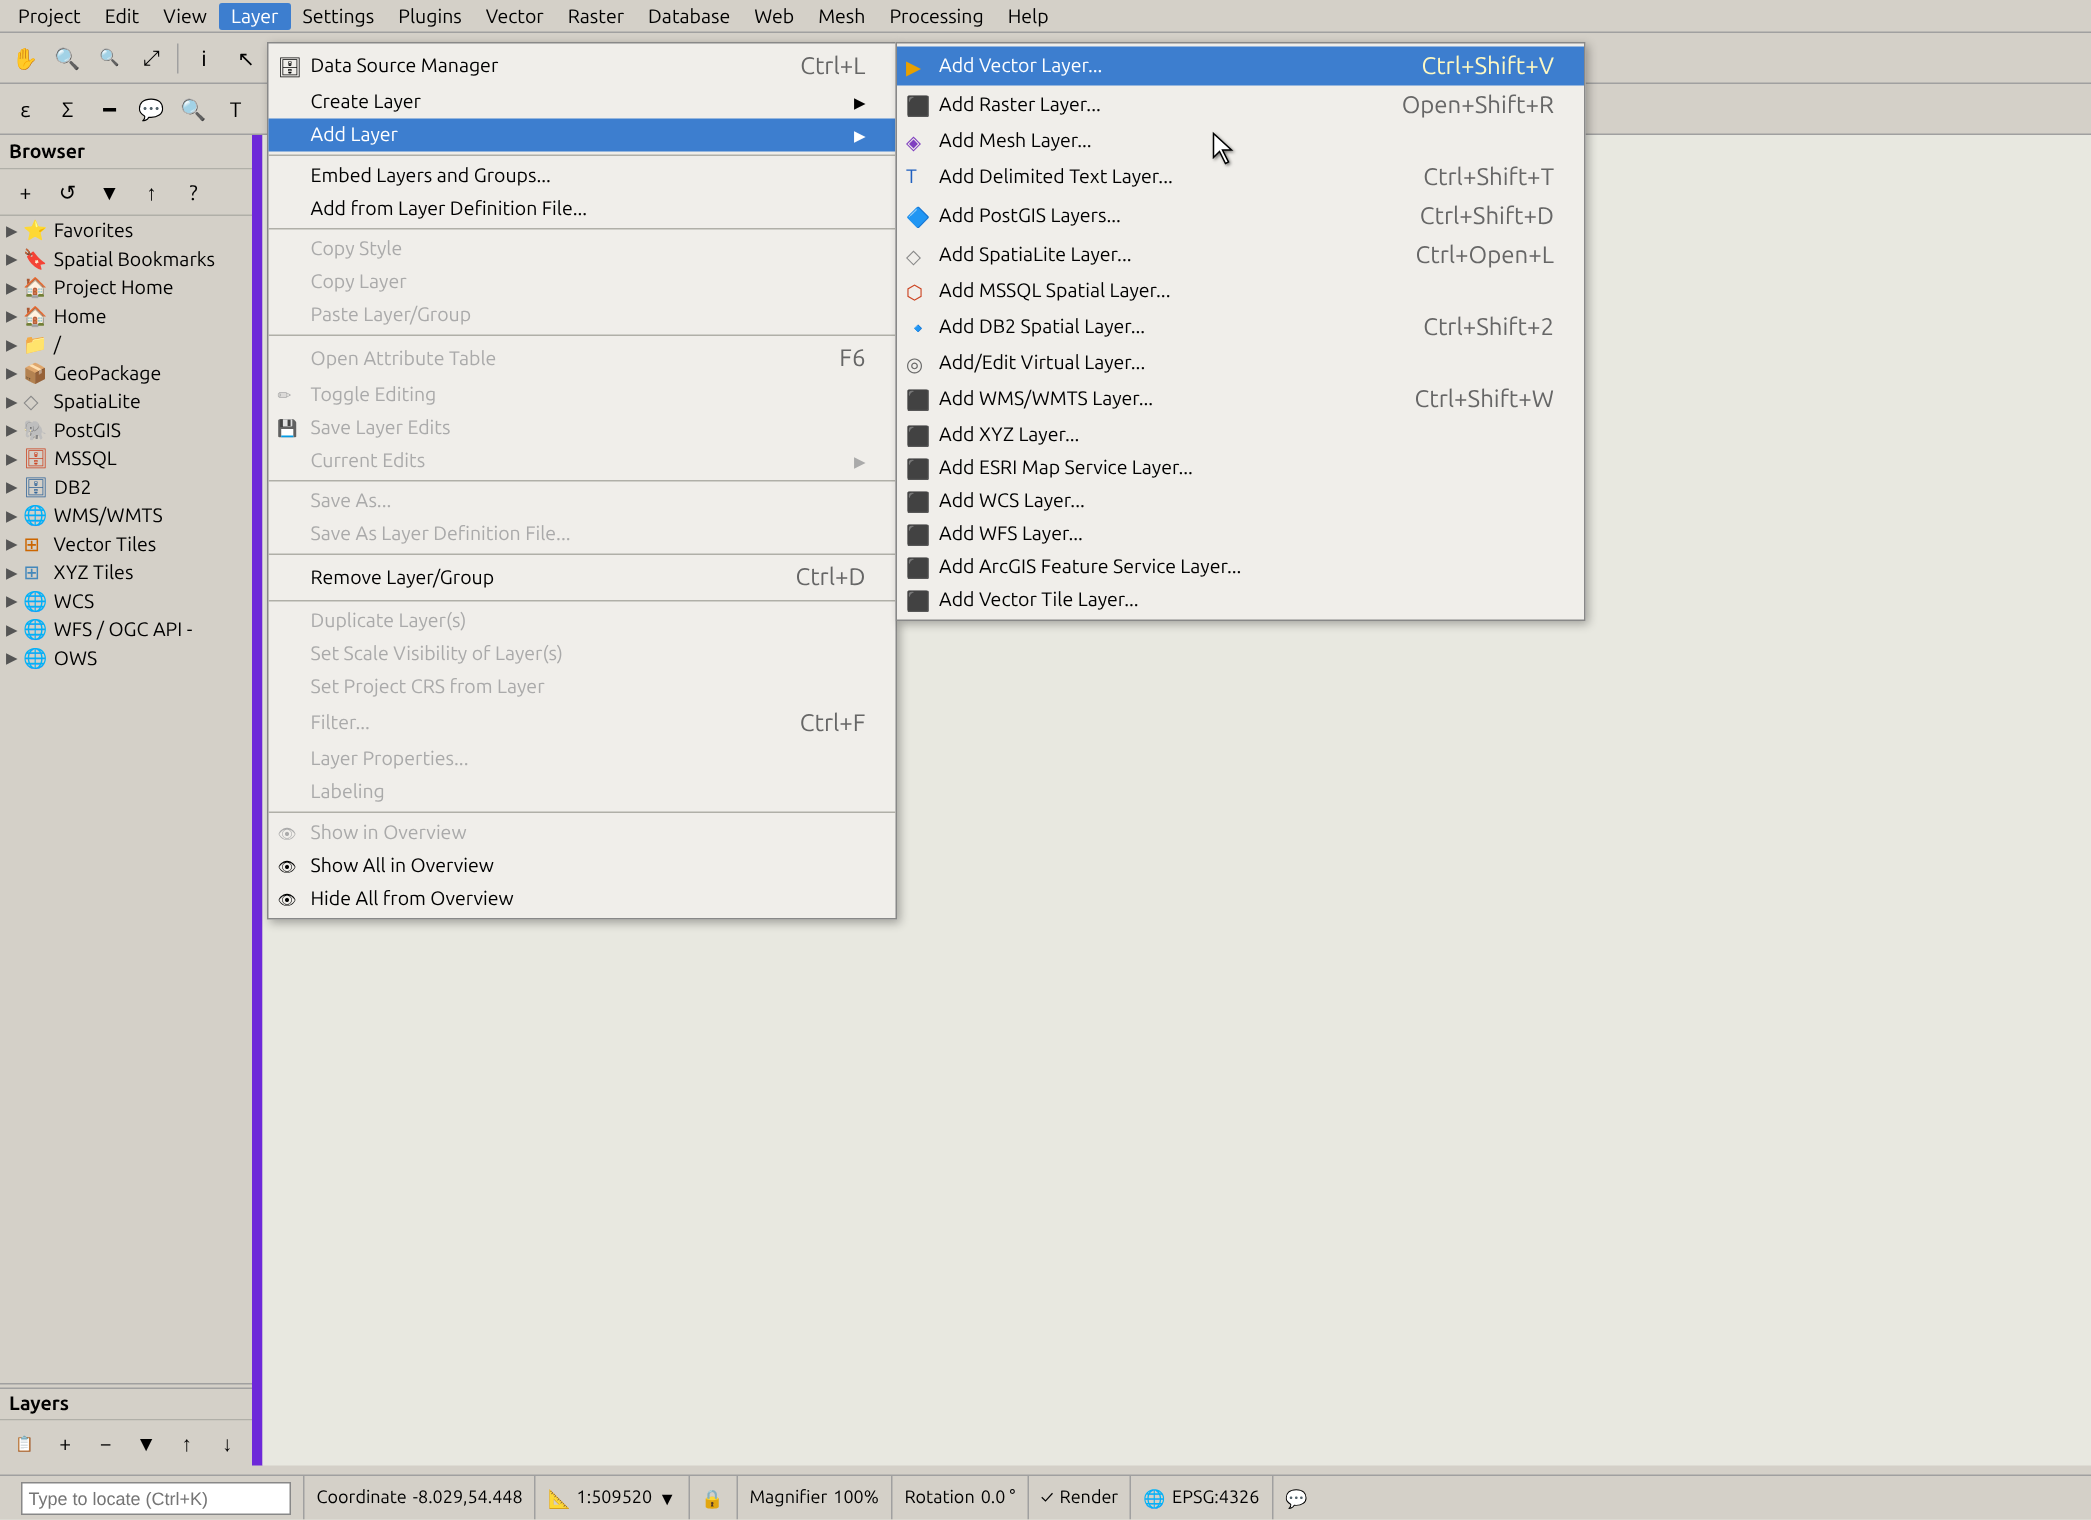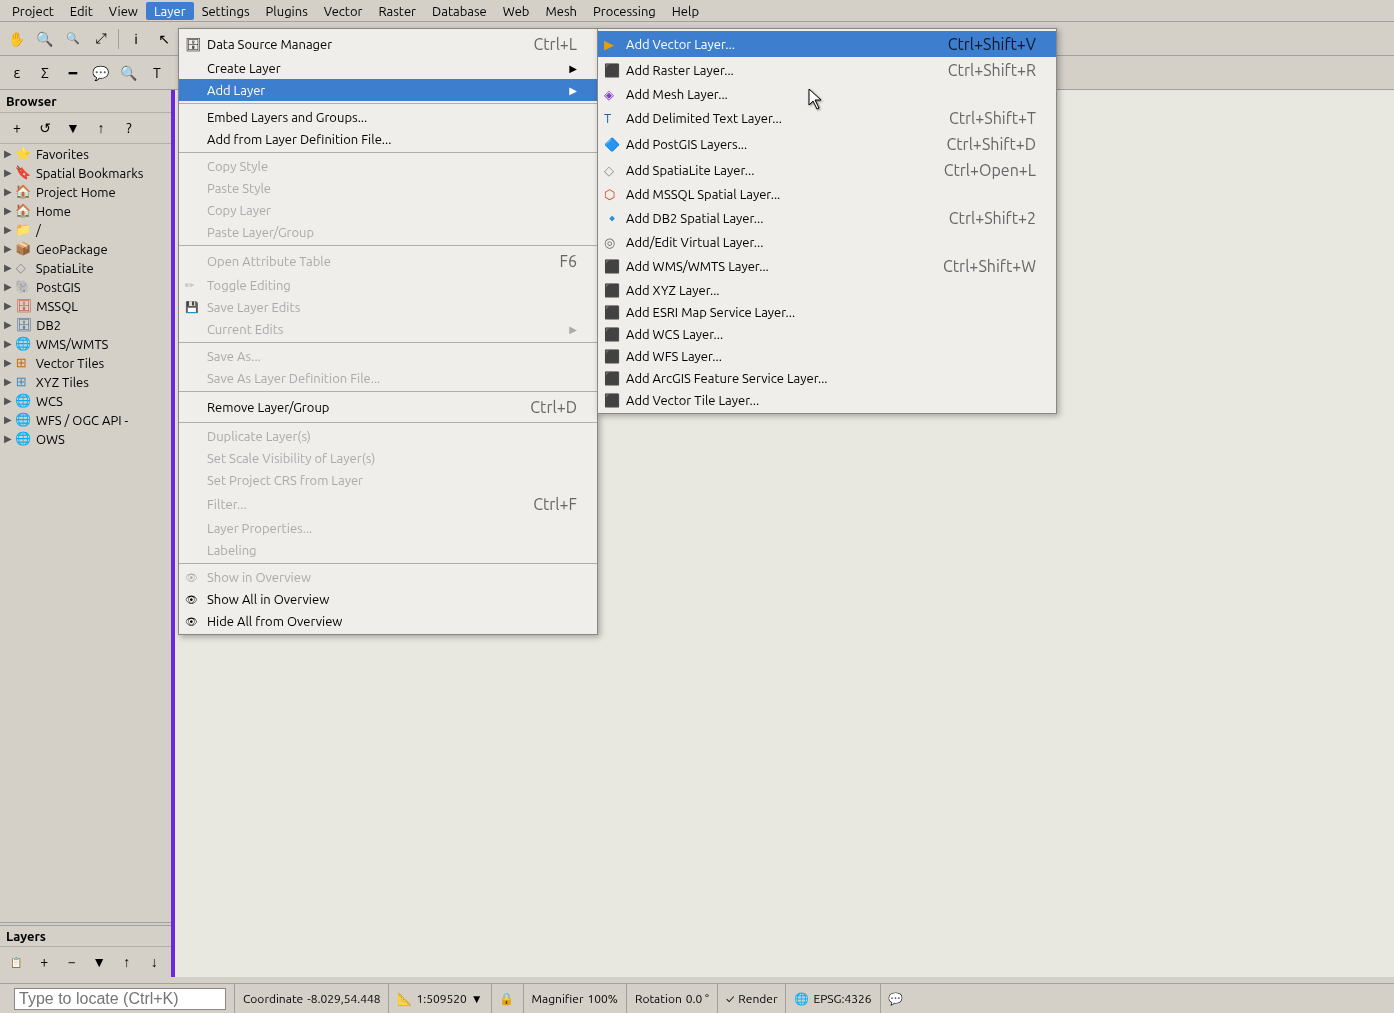--- a/index.html
+++ b/index.html
@@ -75,21 +75,21 @@
     
     .main-layout {
       display: flex;
       height: calc(1013px - 28px - 34px - 34px - 30px);
     }
 
     
     .sidebar {
       width: 175px;
       background: #d4d0c8;
-      border-right: 4px solid #6d28d9;
+      border-right: 7px solid #6d28d9;
       display: flex;
       flex-direction: column;
       overflow: hidden;
     }
     .browser-header {
       display: flex;
       align-items: center;
       padding: 4px 6px;
       font-weight: bold;
       font-size: 13px;
@@ -165,22 +165,22 @@
       height: 100%;
       display: flex;
       align-items: center;
       gap: 4px;
     }
     .statusbar-search {
       padding: 2px 6px;
       background: white;
       border: 1px solid #888;
       height: 22px;
-      width: 212px;
-      font-size: 16px;
+      width: 180px;
+      font-size: 12px;
       color: #666;
     }
 
     
     .layer-menu {
       position: absolute;
       top: 28px;
       left: 178px;
       background: #f0eeea;
       border: 1px solid #888;
@@ -212,21 +212,21 @@
       position: relative;
     }
     .menu-item.highlighted { background: #3d7ecf; color: white; }
     .menu-item.disabled { color: #aaa; cursor: default; }
     .menu-item-shortcut {
       margin-left: auto;
       padding-left: 40px;
       color: #666;
       font-size: 16px;
     }
-    .menu-item.highlighted .menu-item-shortcut { color: #0f172a; }
+    .menu-item.highlighted .menu-item-shortcut { color: #fef9c3; }
     .menu-item-arrow {
       margin-left: auto;
       font-size: 10px;
     }
     .menu-separator {
       height: 1px;
       background: #b0afa8;
       margin: 2px 0;
     }
     .menu-item-icon {
@@ -438,23 +438,20 @@
     <span>Embed Layers and Groups...</span>
   </div>
   <div class="menu-item">
     <span>Add from Layer Definition File...</span>
   </div>
   <div class="menu-separator"></div>
   <div class="menu-item disabled">
     <span>Copy Style</span>
   </div>
   <div class="menu-item disabled">
-    <span>Paste Style</span>
-  </div>
-  <div class="menu-item disabled">
     <span>Copy Layer</span>
   </div>
   <div class="menu-item disabled">
     <span>Paste Layer/Group</span>
   </div>
   <div class="menu-separator"></div>
   <div class="menu-item disabled">
     <span>Open Attribute Table</span>
     <span class="menu-item-shortcut">F6</span>
   </div>
@@ -520,21 +517,21 @@
 <div class="addlayer-submenu">
 
   <div class="menu-item highlighted">
     <span class="menu-item-icon icon-vector">▶</span>
     <span>Add Vector Layer...</span>
     <span class="menu-item-shortcut">Ctrl+Shift+V</span>
   </div>
   <div class="menu-item">
     <span class="menu-item-icon icon-raster">⬛</span>
     <span>Add Raster Layer...</span>
-    <span class="menu-item-shortcut">Ctrl+Shift+R</span>
+    <span class="menu-item-shortcut">Open+Shift+R</span>
   </div>
   <div class="menu-item">
     <span class="menu-item-icon icon-mesh">◈</span>
     <span>Add Mesh Layer...</span>
   </div>
   <div class="menu-item">
     <span class="menu-item-icon icon-text">T</span>
     <span>Add Delimited Text Layer...</span>
     <span class="menu-item-shortcut">Ctrl+Shift+T</span>
   </div>

